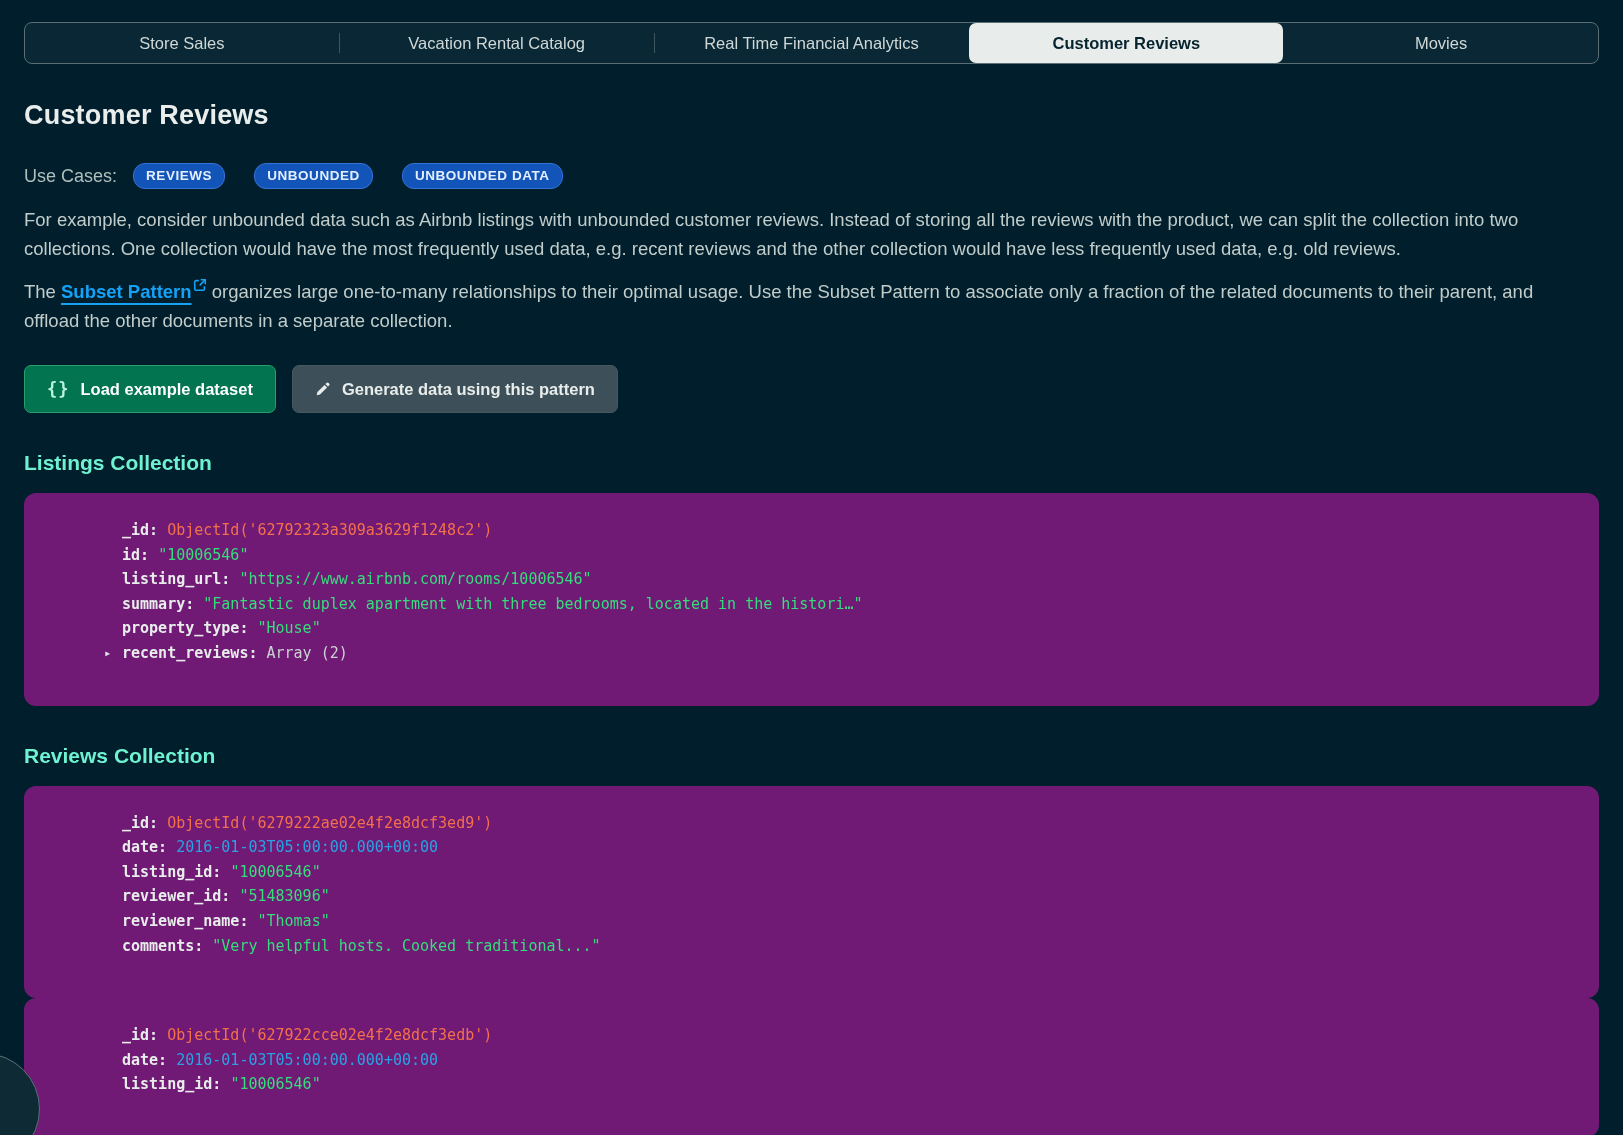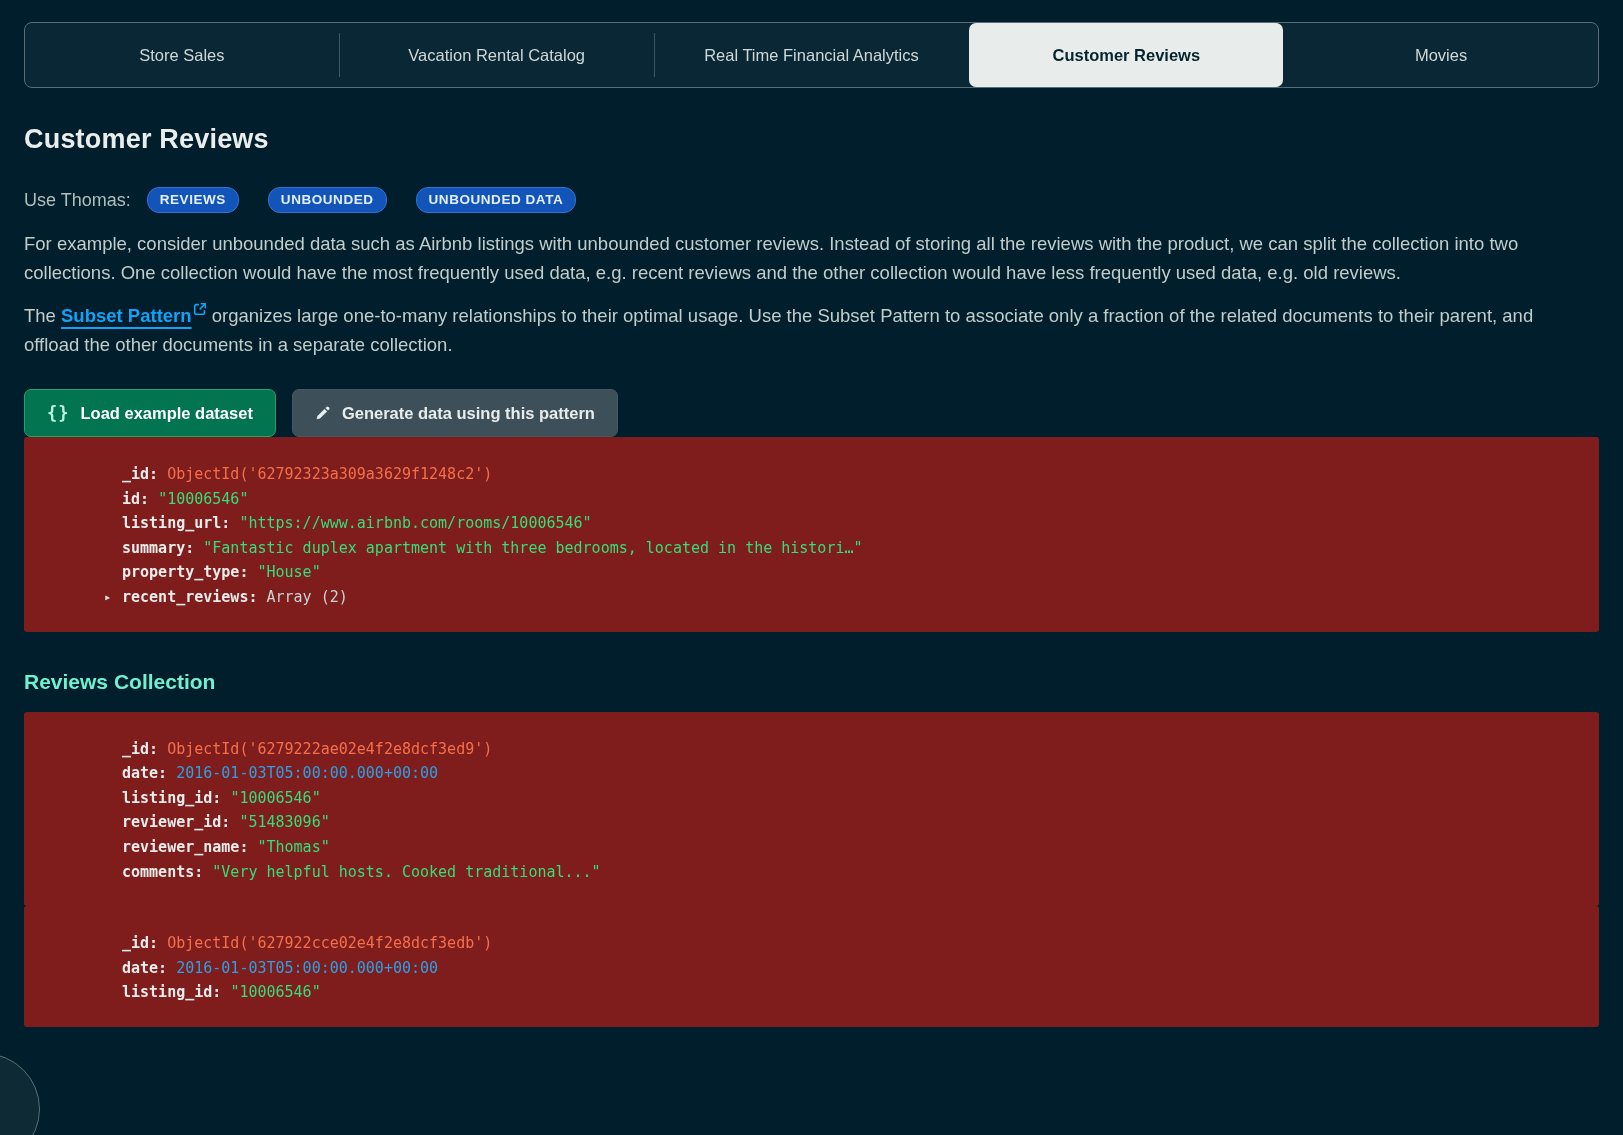--- a/index.html
+++ b/index.html
@@ -7,21 +7,21 @@
   body {
     width:1623px; height:1135px; overflow:hidden; position:relative;
     background:#001E2B;
     font-family:"Liberation Sans", sans-serif;
     -webkit-font-smoothing:antialiased;
   }
   .container { padding:22px 24px 0; }
 
   
   .tabbar {
-    display:flex; align-items:stretch; height:66px;
+    display:flex; align-items:stretch; height:42px;
     border:1px solid #5C6E75; border-radius:8px;
     background:#092734; overflow:hidden;
   }
   .tab {
     flex:1; display:flex; align-items:center; justify-content:center;
     font-size:16.5px; color:#CFD8D7; cursor:pointer; user-select:none;
   }
   .tab.active {
     background:#E8EDEB; color:#06232E; font-weight:600; border-radius:7px;
   }
@@ -63,22 +63,22 @@
     font-family:"DejaVu Sans Mono", monospace; font-weight:700;
     font-size:17px; color:#B9F3DC; letter-spacing:1px;
   }
   .btn-gray { background:#3D4F58; border:1px solid #46585F; color:#E8EDEB; }
 
   
   .section-title {
     font-size:21px; font-weight:700; color:#6FF2D1; margin:38px 0 18px 0;
   }
   .doc-card {
-    background:#7f1d1d; border-radius:3px;
-    padding:25px 24px 22px 98px; position:relative;
+    background:#701a75; border-radius:12px;
+    padding:25px 24px 40px 98px; position:relative;
   }
   .doc-card + .doc-card { }
   .code-line {
     font-family:"DejaVu Sans Mono", monospace; font-size:15px;
     line-height:24.6px; white-space:pre; position:relative; color:#E8EDEB;
   }
   .code-key { font-weight:700; color:#E8EDEB; }
   .val-objectid { color:#F4704B; }
   .val-string  { color:#35DE7B; }
   .val-date    { color:#2BA1E5; }
@@ -107,21 +107,21 @@
       <div class="tab">Real Time Financial Analytics</div>
       <div class="tab-divider hidden"></div>
       <div class="tab active">Customer Reviews</div>
       <div class="tab-divider hidden"></div>
       <div class="tab">Movies</div>
     </div>
 
   <h1 class="page-title">Customer Reviews</h1>
 
   <div class="usecases">
-    <span class="usecases-label">Use Thomas:</span>
+    <span class="usecases-label">Use Cases:</span>
     <span style="display:flex;gap:29px;">
         <span class="badge">REVIEWS</span>
         <span class="badge">UNBOUNDED</span>
         <span class="badge">UNBOUNDED DATA</span>
       </span>
   </div>
 
   <p class="para">For example, consider unbounded data such as Airbnb listings with unbounded customer reviews. Instead of storing all the reviews with the product, we can split the collection into two collections. One collection would have the most frequently used data, e.g. recent reviews and the other collection would have less frequently used data, e.g. old reviews.</p>
 
   <p class="para"><span>The </span><a class="doc-link"><span>Subset Pattern</span><span class="ext-icon"><svg width="14" height="14" viewBox="0 0 16 16" fill="none">
@@ -139,20 +139,21 @@
       <span style="display:inline-flex;">
           <svg width="16" height="16" viewBox="0 0 16 16" fill="#E8EDEB">
             <path d="M11.5 1.9a1.4 1.4 0 0 1 2 0l.6.6a1.4 1.4 0 0 1 0 2L13 5.6 10.4 3l1.1-1.1zM9.5 3.9 12.1 6.5 5 13.6l-3.3.7.7-3.3L9.5 3.9z"></path>
           </svg>
         </span>
       <span>Generate data using this pattern</span>
     </button>
   </div>
 
   <div>
+      <h2 class="section-title">Listings Collection</h2>
       <div class="doc-card">
         <div class="code-line"><span class="code-key">_id: </span><span class="val-objectid">ObjectId('62792323a309a3629f1248c2')</span></div>
         <div class="code-line"><span class="code-key">id: </span><span class="val-string">"10006546"</span></div>
         <div class="code-line"><span class="code-key">listing_url: </span><span class="val-string">"https://www.airbnb.com/rooms/10006546"</span></div>
         <div class="code-line"><span class="code-key">summary: </span><span class="val-string">"Fantastic duplex apartment with three bedrooms, located in the histori…"</span></div>
         <div class="code-line"><span class="code-key">property_type: </span><span class="val-string">"House"</span></div>
         <div class="code-line"><span class="caret">▸</span><span class="code-key">recent_reviews: </span><span class="val-array">Array (2)</span></div>
       </div>
       <h2 class="section-title">Reviews Collection</h2>
       <div class="doc-card">

